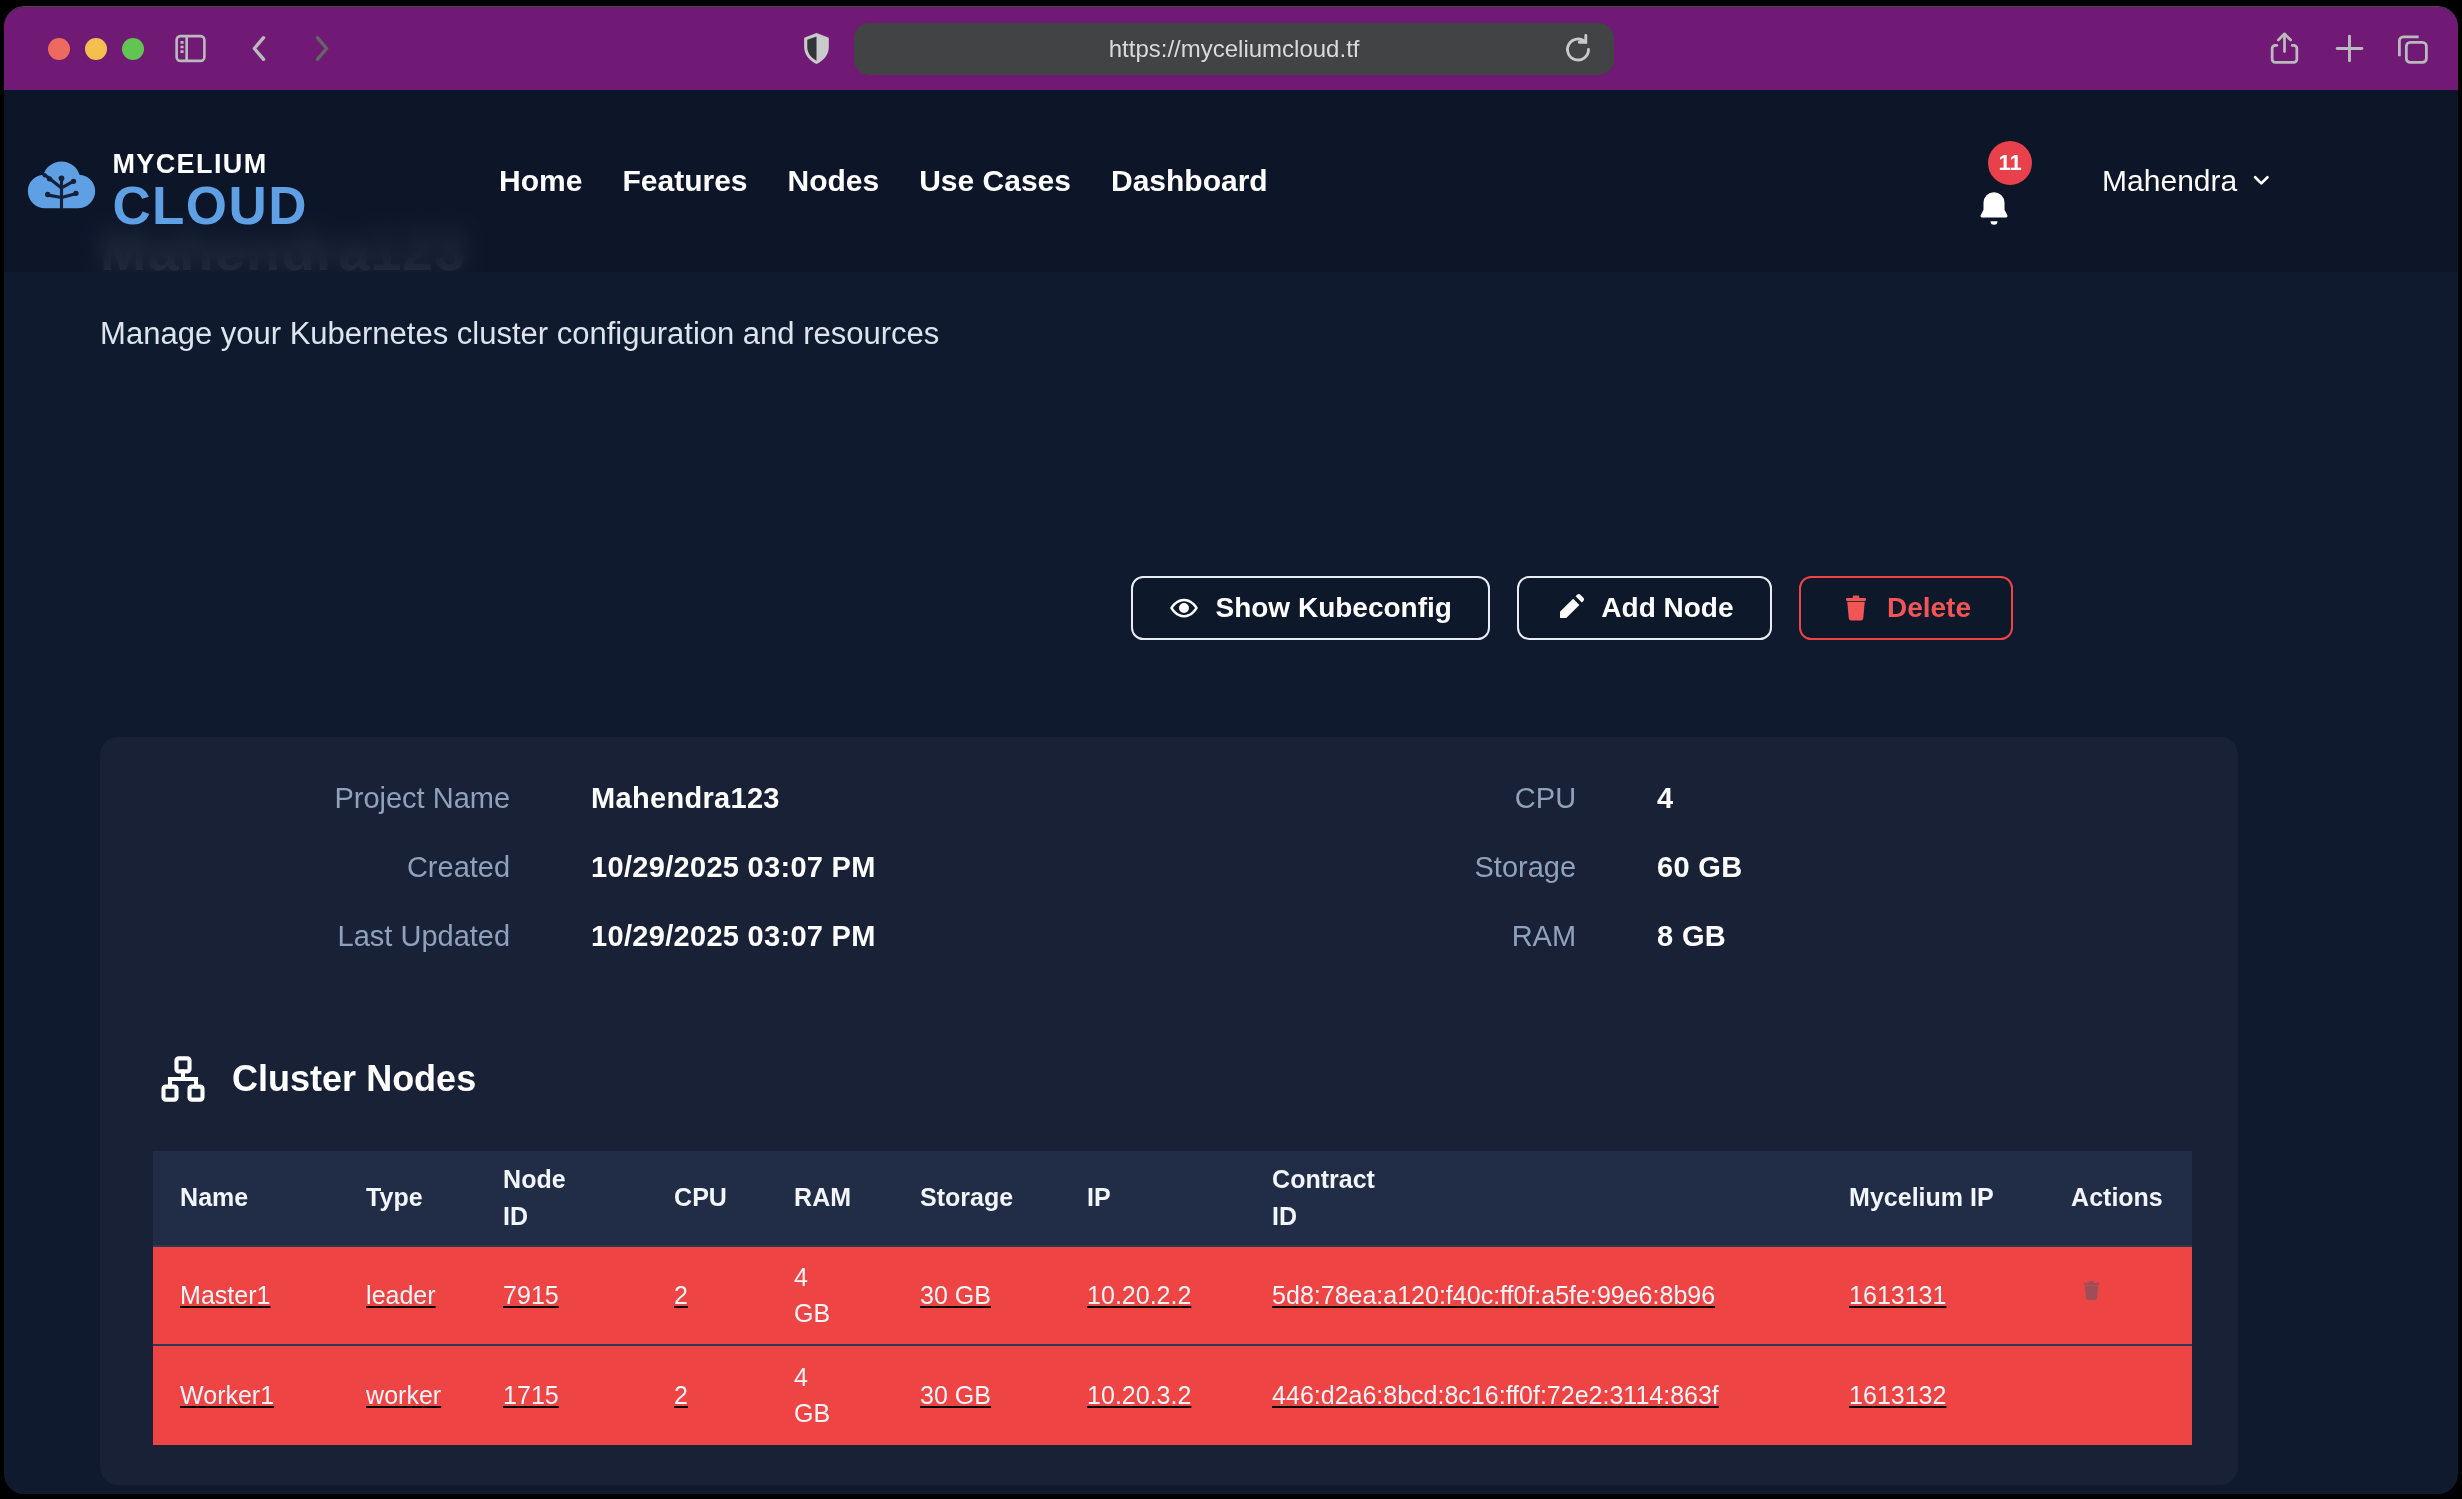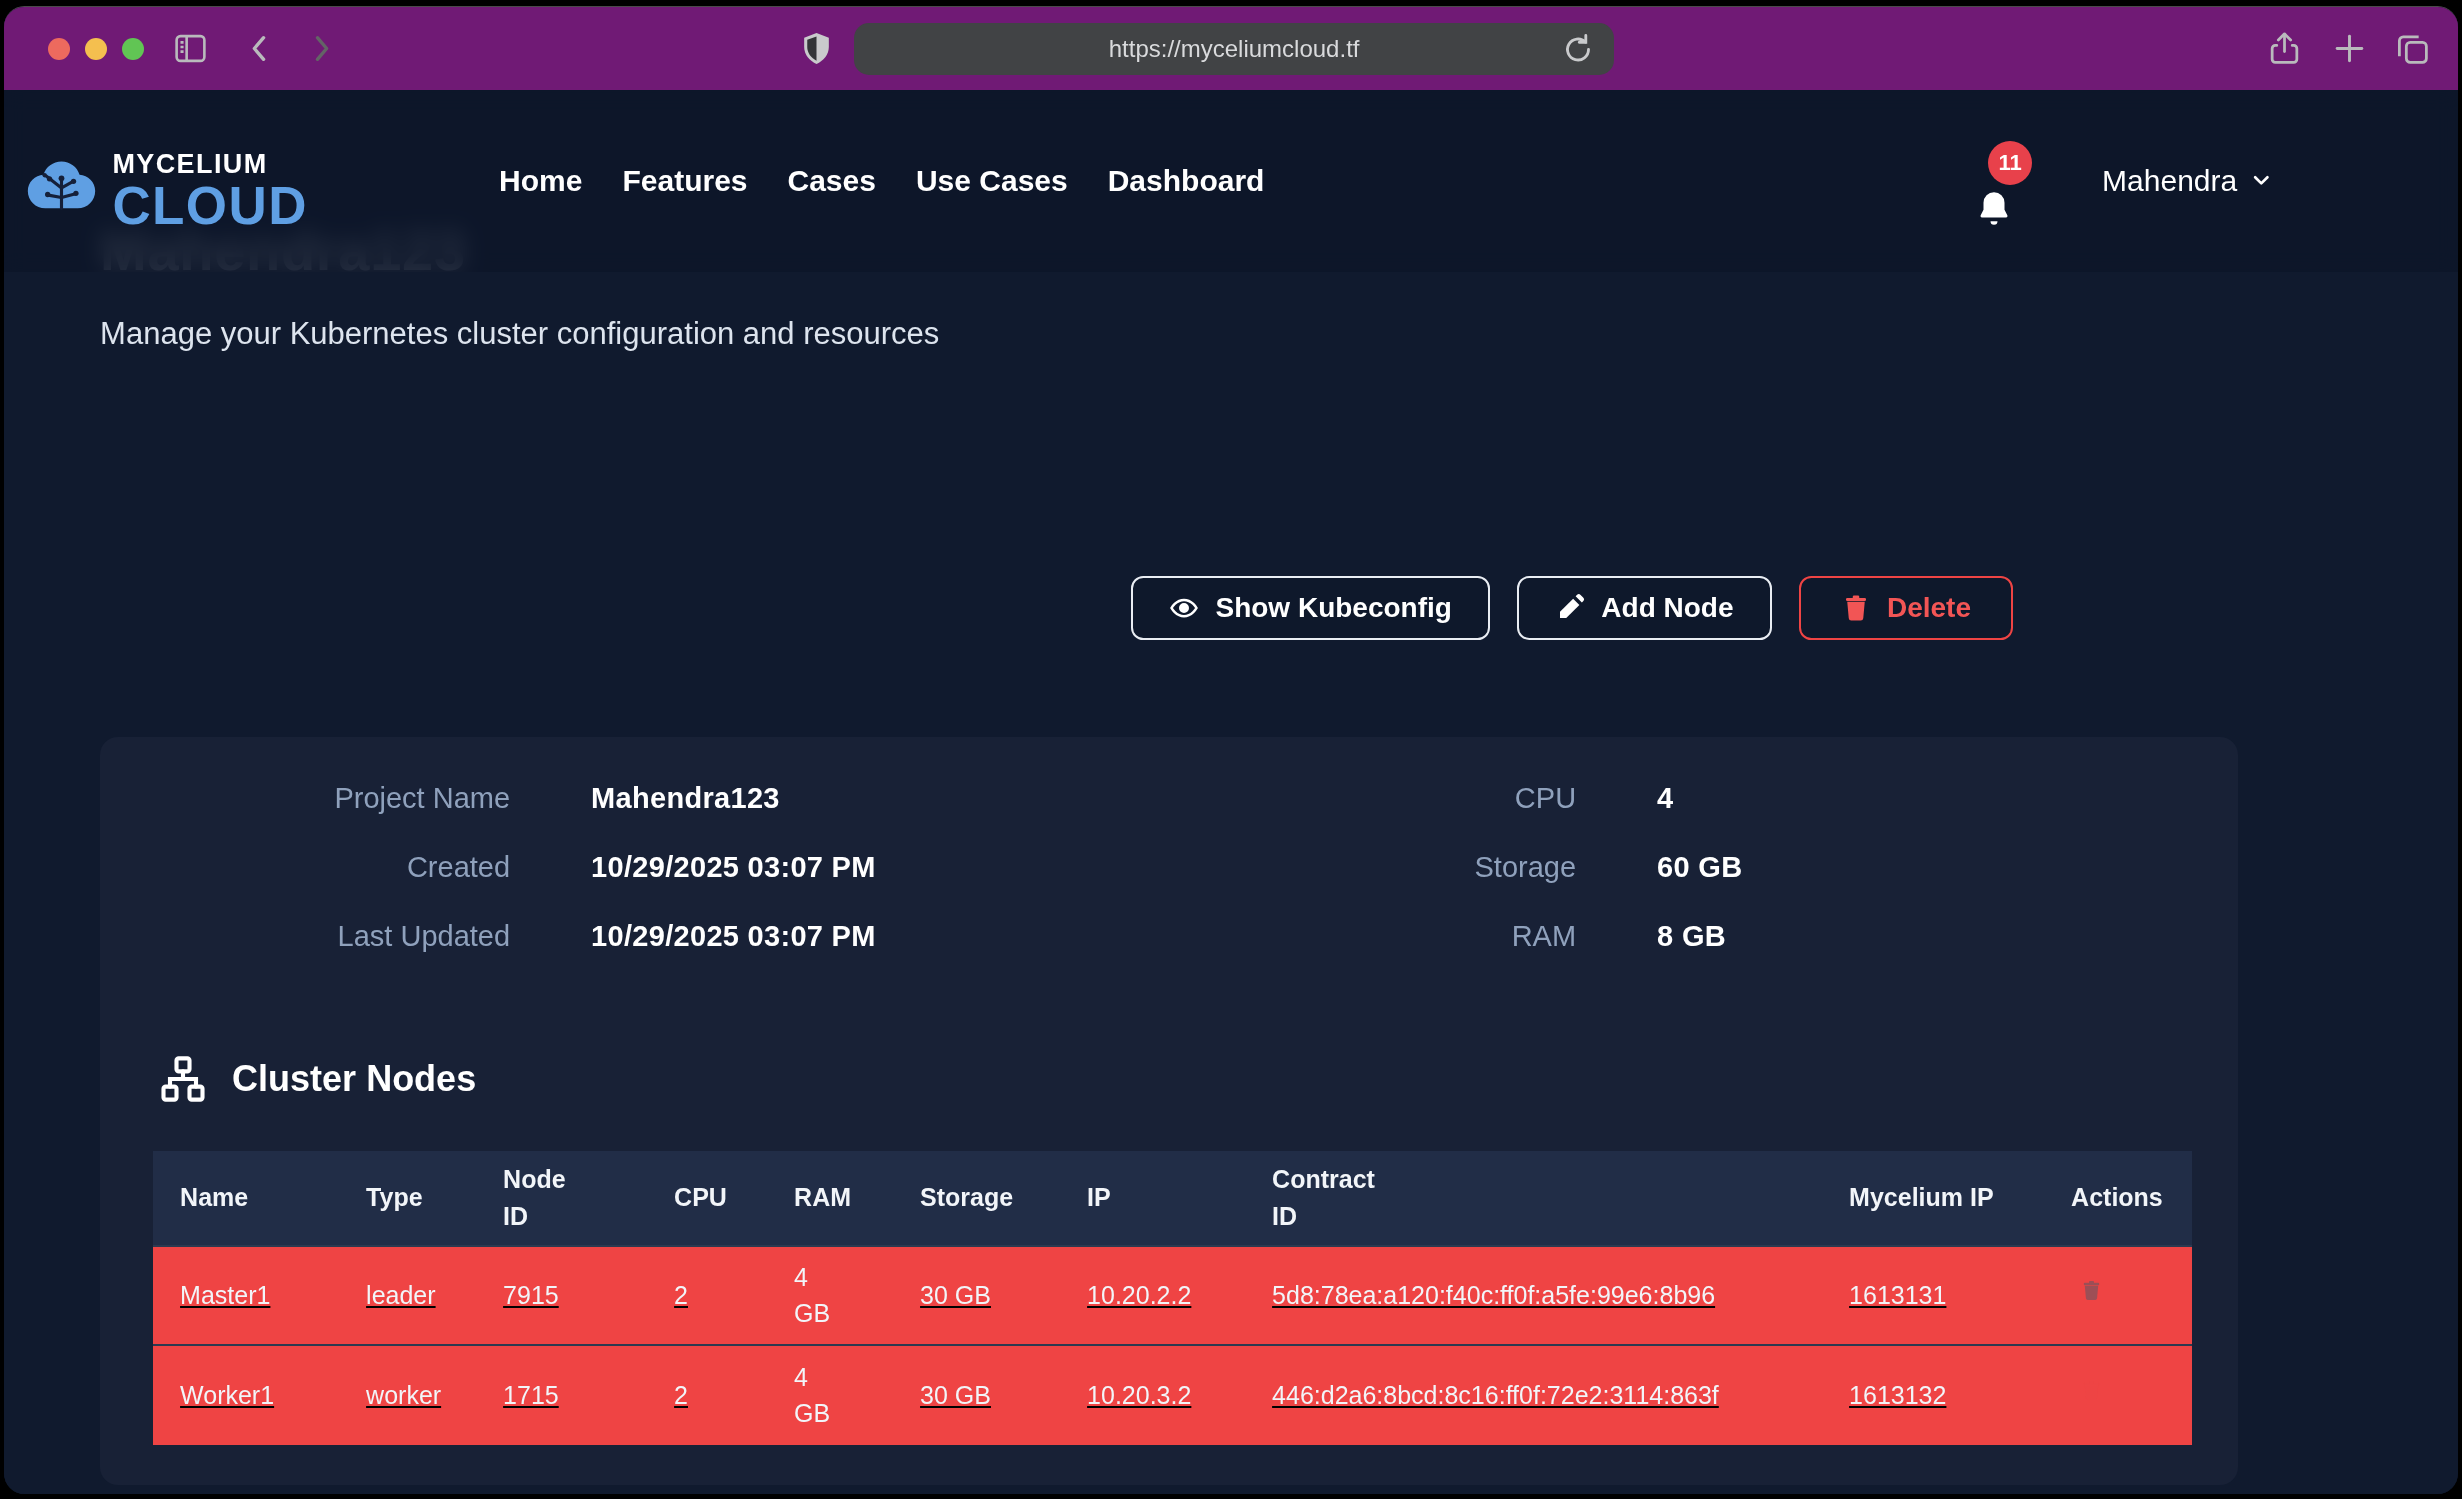--- a/index.html
+++ b/index.html
@@ -203,21 +203,21 @@
         </svg>
         <div class="brand-text">
           <div class="brand-l1">MYCELIUM</div>
           <div class="brand-l2">CLOUD</div>
         </div>
       </div>
 
       <div class="nav-menu">
         <span class="nav-item">Home</span>
         <span class="nav-item">Features</span>
-        <span class="nav-item">Cases</span>
+        <span class="nav-item">Nodes</span>
         <span class="nav-item">Use Cases</span>
         <span class="nav-item">Dashboard</span>
       </div>
 
       <div class="bell-wrap">
         <svg viewBox="0 0 24 24" fill="currentColor">
           <path d="M12 3a6 6 0 0 0-6 6v4l-1.6 3.2a.8.8 0 0 0 .7 1.2h13.8a.8.8 0 0 0 .7-1.2L18 13V9a6 6 0 0 0-6-6z"></path>
           <path d="M10 19.5a2 2 0 0 0 4 0z"></path>
         </svg>
         <span class="badge">11</span>

